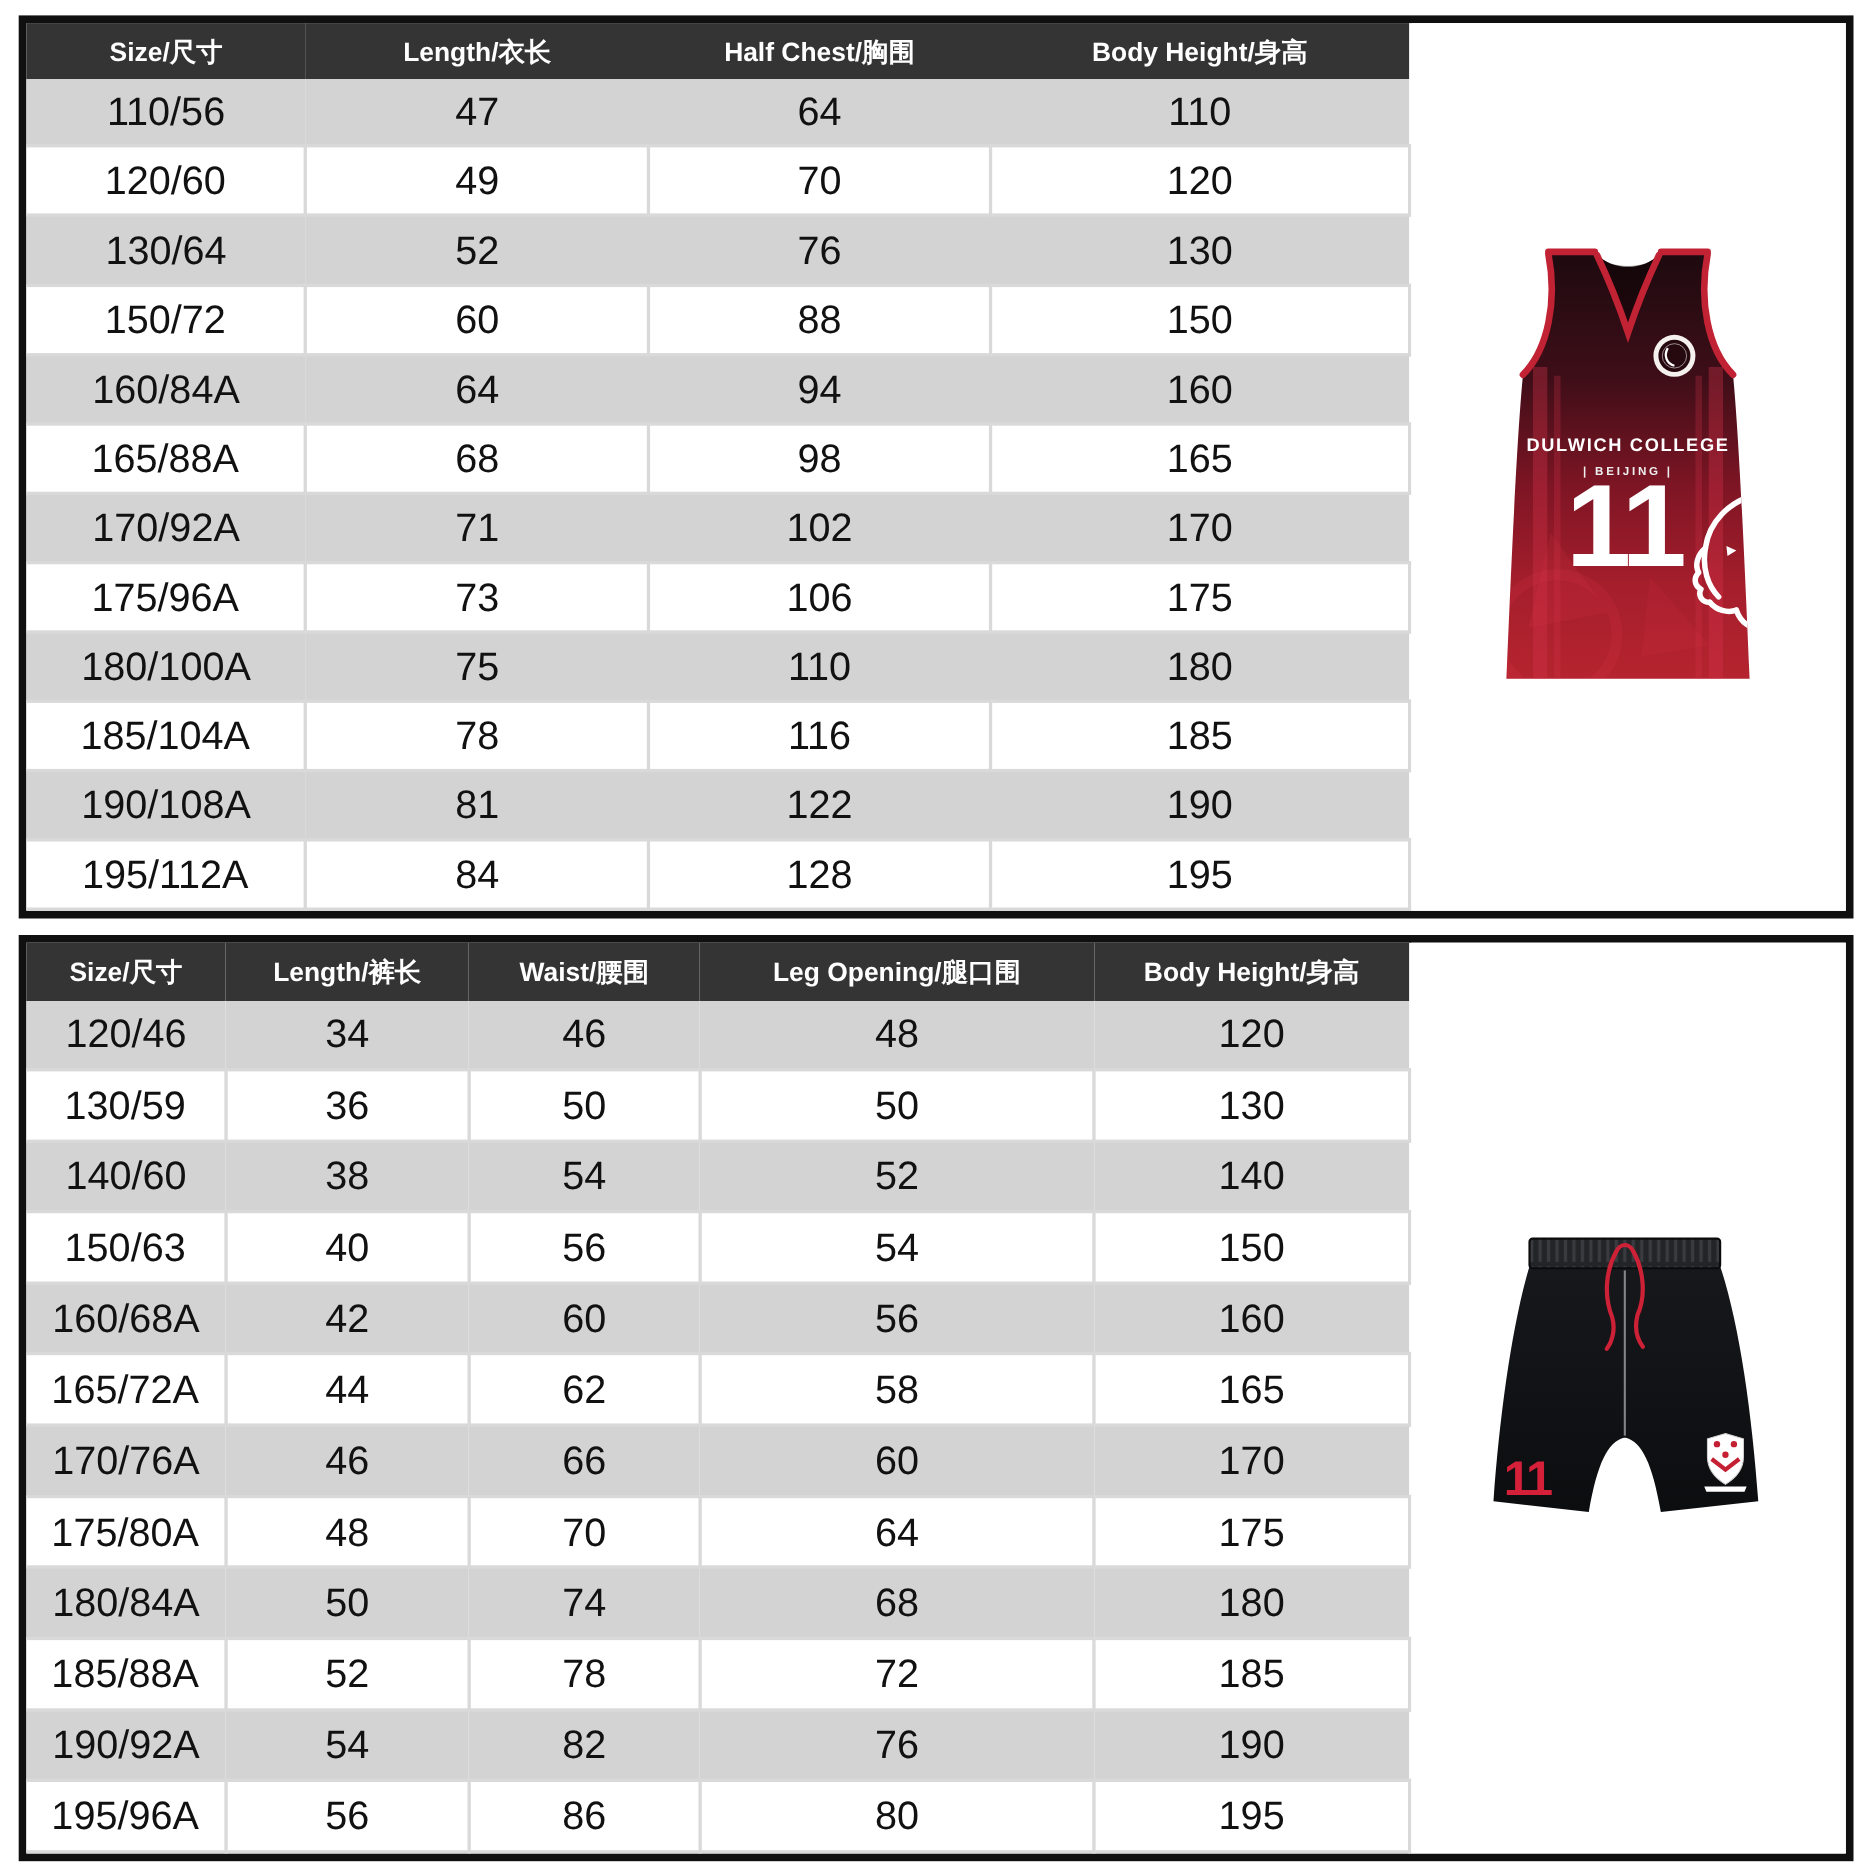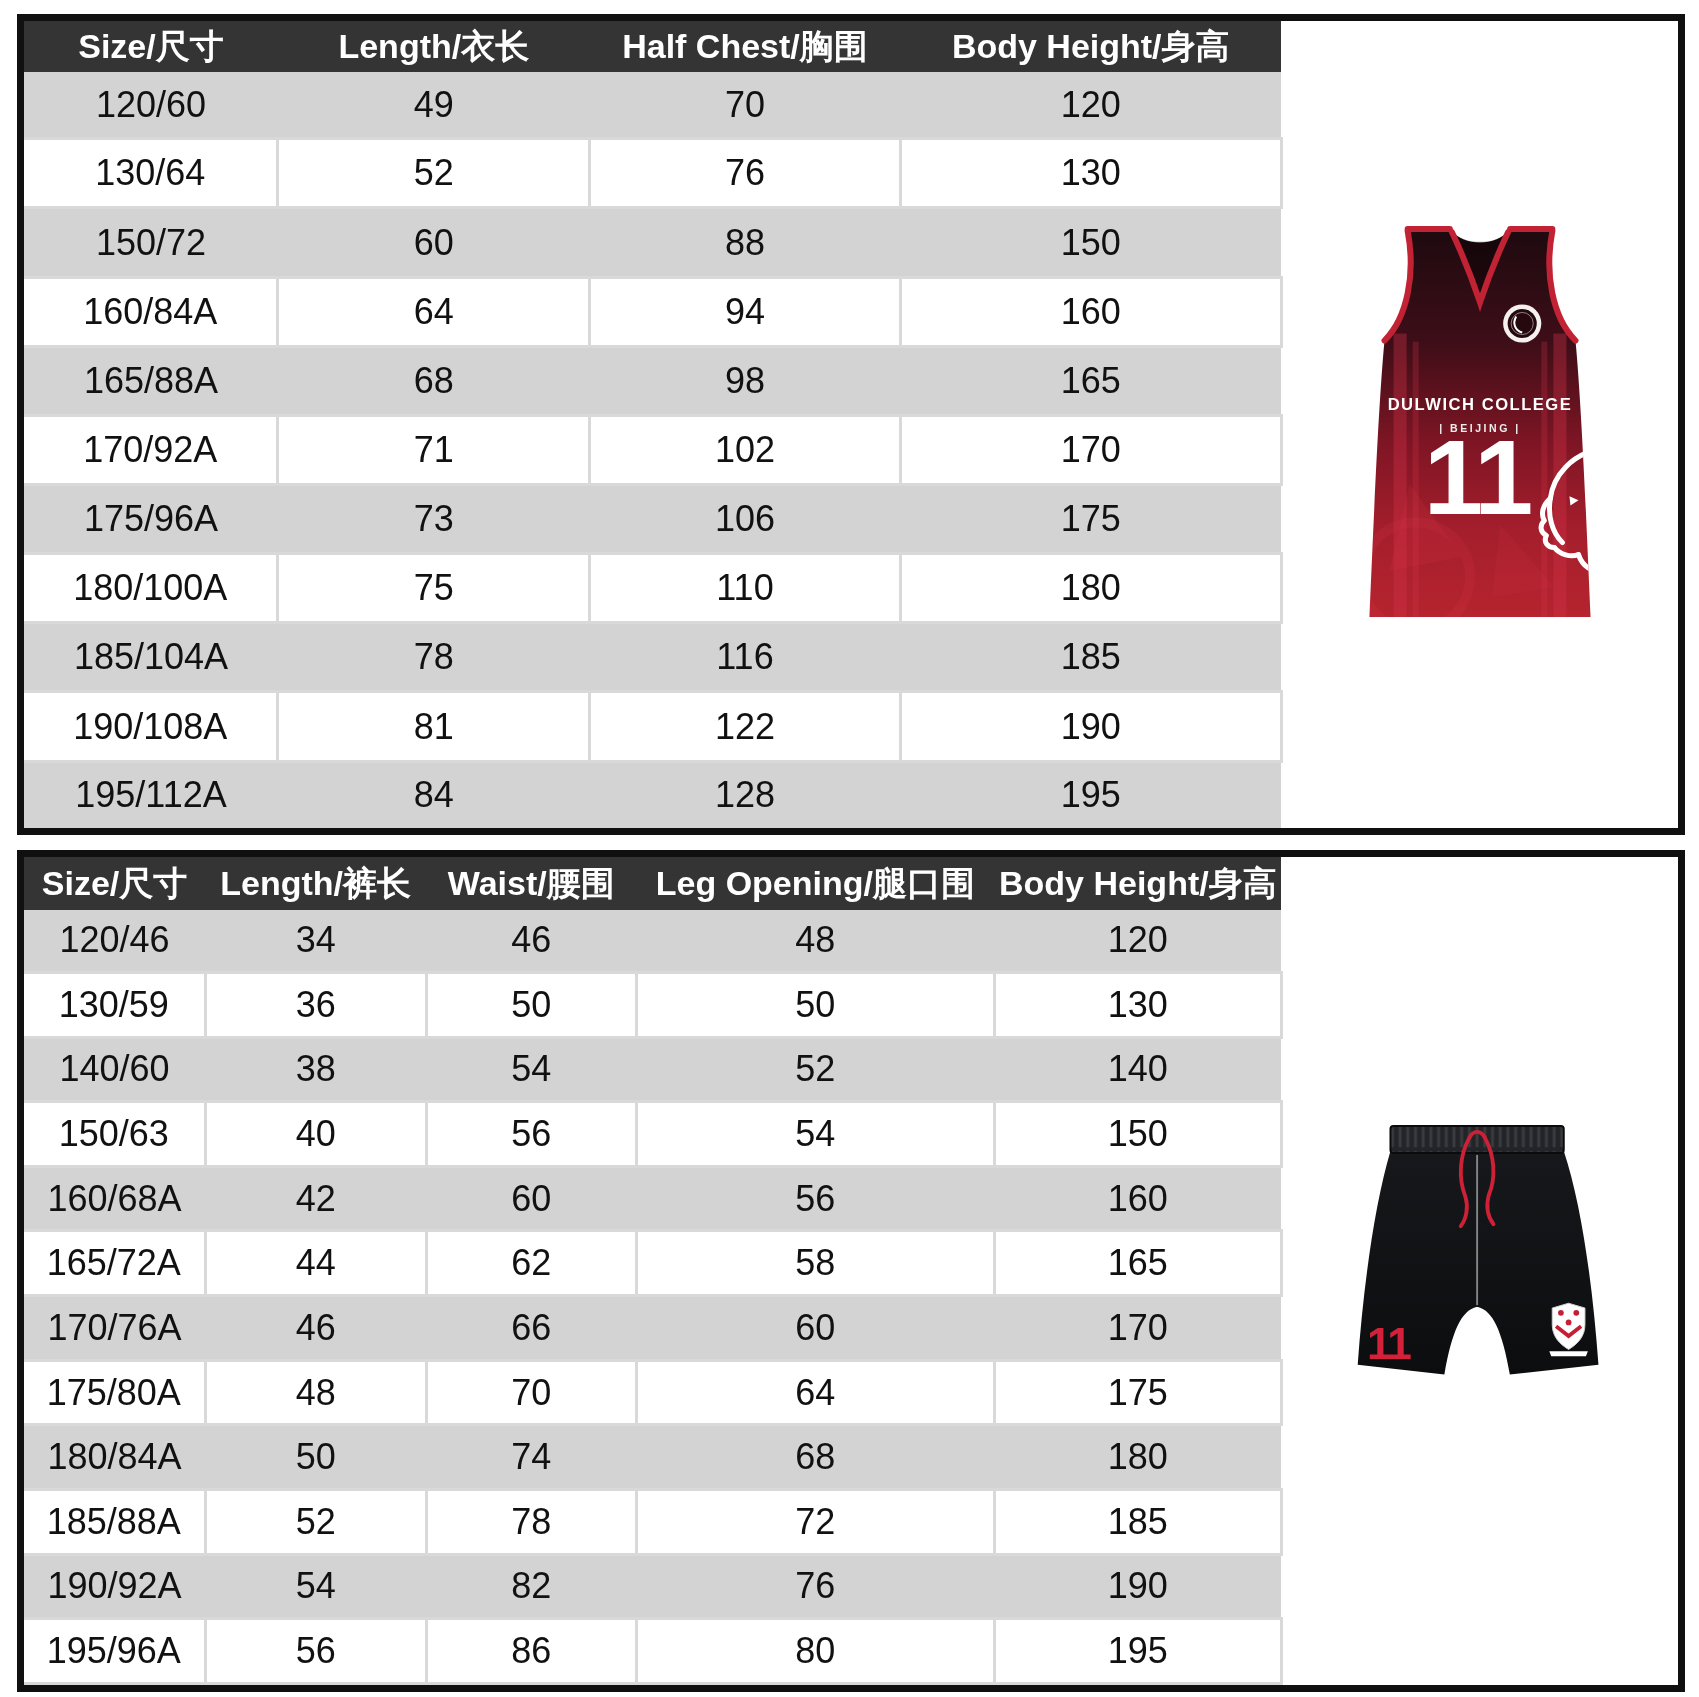--- a/index.html
+++ b/index.html
@@ -23,21 +23,21 @@
   .panel.bottom{margin-top:15px;height:842px;}
 
   .table-wrap{width:76.1%;height:100%;}
   table.size-table{
     width:100%;height:100%;
     border-collapse:collapse;
     table-layout:fixed;
   }
   table.size-table th{
     background:#343434;color:#ffffff;
-    font-weight:bold;font-size:34px;
+    font-weight:bold;font-size:24px;
     text-align:center;vertical-align:middle;
     padding:0;border:none;
   }
   .panel.top th{height:51px;}
   .panel.bottom th{height:53px;}
   table.size-table td{
     font-size:36px;color:#111111;
     text-align:center;vertical-align:middle;
     padding:0;
   }
@@ -86,20 +86,26 @@
           </colgroup>
         <thead>
             <tr>
               <th>Size/尺寸</th>
               <th>Length/衣长</th>
               <th>Half Chest/胸围</th>
               <th>Body Height/身高</th>
             </tr>
           </thead>
         <tbody>
+            <tr>
+              <td>110/56</td>
+              <td>47</td>
+              <td>64</td>
+              <td>110</td>
+            </tr>
             <tr>
               <td>120/60</td>
               <td>49</td>
               <td>70</td>
               <td>120</td>
             </tr>
             <tr>
               <td>130/64</td>
               <td>52</td>
               <td>76</td>

